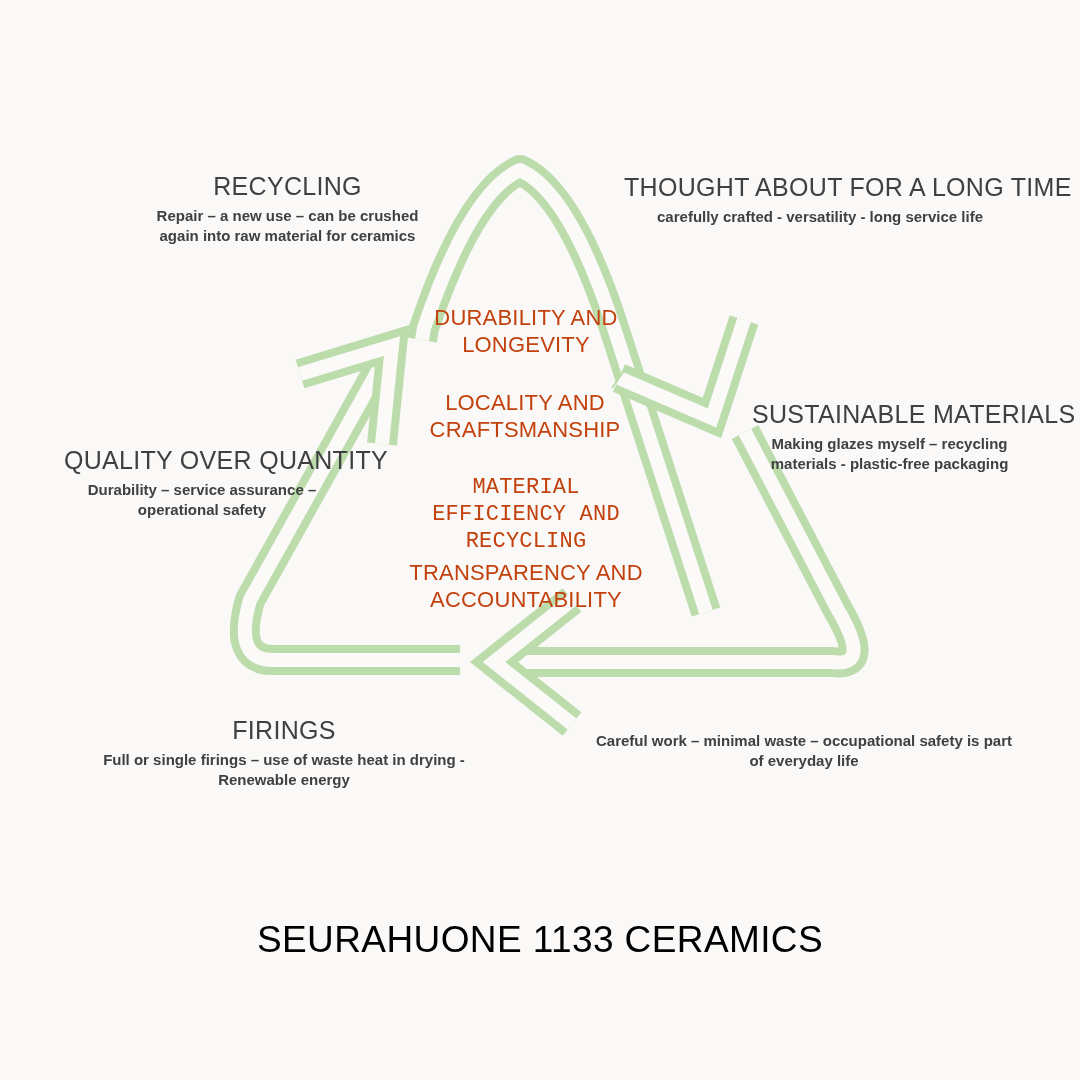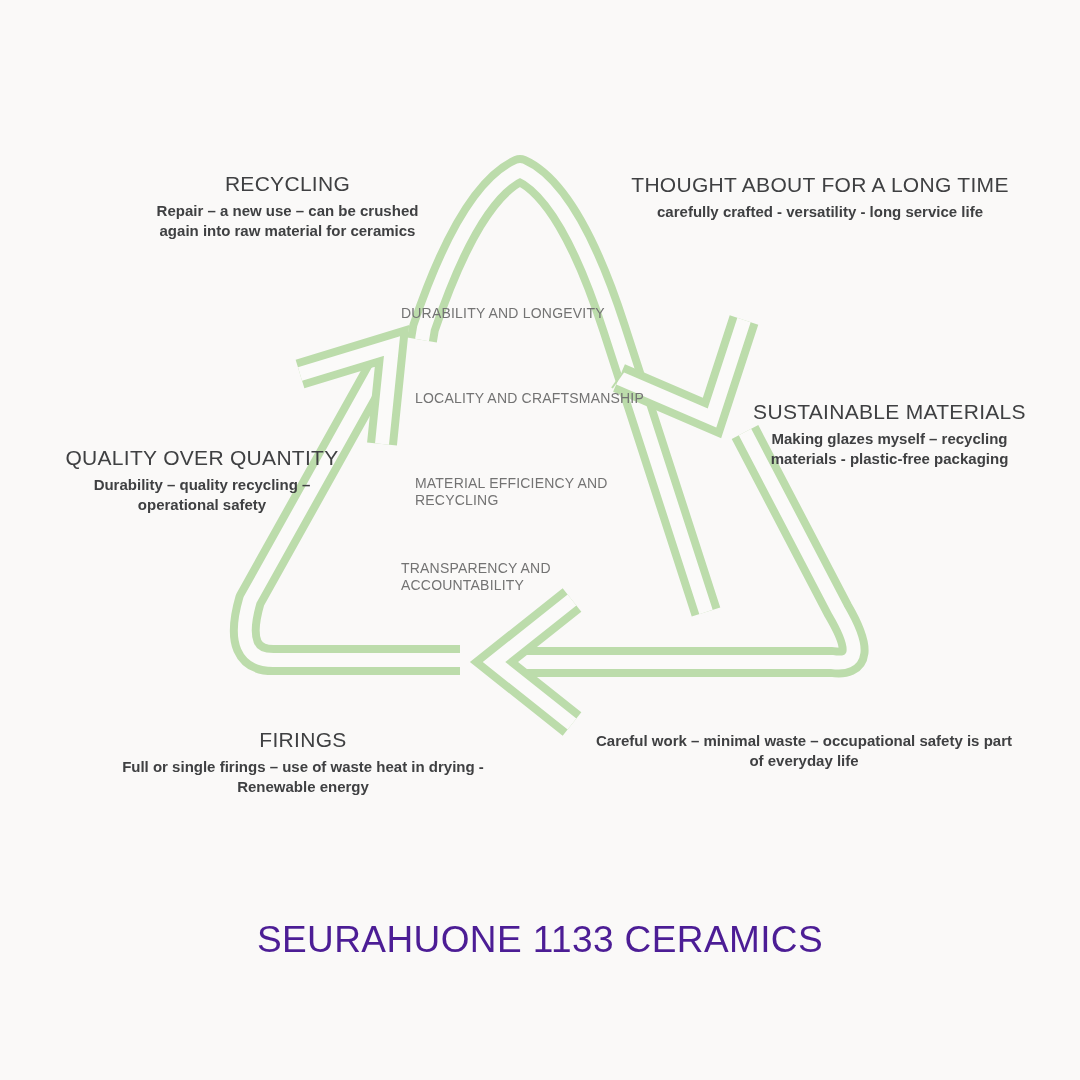--- a/index.html
+++ b/index.html
@@ -27,60 +27,61 @@
   }
 
   .outer-label {
     position: absolute;
     text-align: center;
     color: #3f4042;
     line-height: 1.32;
   }
   .outer-label .ol-title {
     display: block;
-    font-size: 21px;
+    font-size: 25px;
     letter-spacing: 0.3px;
     white-space: nowrap;
   }
   .outer-label .ol-body {
     display: block;
     font-size: 15px;
     margin-top: 3px;
     font-weight: bold;
   }
 
   .center-label {
     position: absolute;
-    color: #737373;
-    font-size: 14px;
+    text-align: center;
+    color: #c2410c;
+    font-size: 22px;
     line-height: 1.22;
     letter-spacing: 0.2px;
   }
 
   
   #label-recycling      { left: 150px;  top: 170px;  width: 275px; }
   #label-thought        { left: 624px;  top: 171px;  width: 392px; }
   #label-sustainable    { left: 752px;  top: 398px;  width: 275px; }
   #label-quality        { left: 64px;   top: 444px;  width: 276px; }
-  #label-firings        { left: 87px;   top: 714px;  width: 432px; margin-top: 12px; }
+  #label-firings        { left: 68px;   top: 714px;  width: 432px; }
   #label-handcrafted    { left: 590px;  top: 728px;  width: 428px; }
 
   
   #center-durability    { left: 401px;  top: 305px;  width: 250px; }
-  #center-locality      { left: 415px;  top: 390px;  width: 250px; }
-  #center-material      { left: 415px;  top: 475px;  width: 250px; }
+  #center-locality      { left: 392px;  top: 390px;  width: 250px; padding-left: 8px; }
+  #center-material      { left: 401px;  top: 475px;  width: 250px; font-family: Liberation Mono, monospace; }
   #center-transparency  { left: 401px;  top: 560px;  width: 250px; }
 
   #brand-title {
     position: absolute;
     left: 0;
     top: 919px;
     width: 1080px;
     text-align: center;
-    color: #4c1d95;
+    color: #000000;
     font-size: 37px;
     letter-spacing: 0.4px;
     font-weight: 400;
   }
 </style>
 </head>
 <body>
 
 <div id="stage">
 
@@ -147,21 +148,21 @@
     <span class="ol-body">carefully crafted - versatility - long service life</span>
   </div>
 
   <div class="outer-label" id="label-sustainable">
     <span class="ol-title">SUSTAINABLE MATERIALS</span>
     <span class="ol-body">Making glazes myself – recycling materials - plastic-free packaging</span>
   </div>
 
   <div class="outer-label" id="label-quality">
     <span class="ol-title">QUALITY OVER QUANTITY</span>
-    <span class="ol-body">Durability – quality recycling – operational safety</span>
+    <span class="ol-body">Durability – service assurance – operational safety</span>
   </div>
 
   <div class="outer-label" id="label-firings">
     <span class="ol-title">FIRINGS</span>
     <span class="ol-body">Full or single firings – use of waste heat in drying - Renewable energy</span>
   </div>
 
   <div class="outer-label" id="label-handcrafted">
     <span class="ol-body">Careful work – minimal waste – occupational safety is part of everyday life</span>
   </div>

